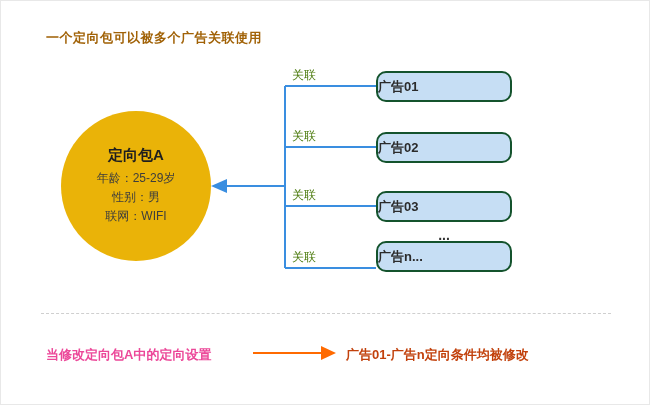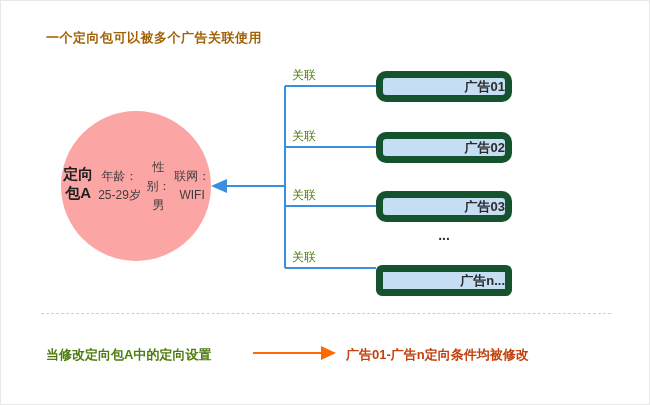--- a/index.html
+++ b/index.html
@@ -17,50 +17,50 @@
     font-size:13px;color:#a16207;font-weight:bold;
     letter-spacing:0.5px;
   }
   .overlay{
     position:absolute;left:0;top:0;width:650px;height:405px;
     pointer-events:none;
   }
   .circle{
     position:absolute;left:60px;top:110px;
     width:150px;height:150px;border-radius:50%;
-    background:#fca5a5;
-    display:flex;align-items:center;justify-content:center;
+    background:#eab308;
+    display:flex;flex-direction:column;align-items:center;justify-content:center;
     text-align:center;
   }
   .circle .name{font-size:15px;font-weight:bold;color:#1f1f1f;margin-bottom:4px;}
   .circle .attr{font-size:12px;color:#3d3d3d;line-height:19px;}
   .ad-box{
     position:absolute;left:375px;width:136px;height:31px;
-    background:#C6DEF4;border:7px solid #14532d;border-radius:10px;
+    background:#C6DEF4;border:2px solid #14532d;border-radius:10px;
     box-sizing:border-box;
-    display:flex;align-items:center;justify-content:flex-end;
+    display:flex;align-items:center;justify-content:flex-start;
   }
   .ad-box span{font-size:13px;font-weight:bold;color:#2b2b2b;}
-  .ad1{top:70px;} .ad2{top:131px;} .ad3{top:190px;} .ad4{top:264px;border-radius:6px;}
+  .ad1{top:70px;} .ad2{top:131px;} .ad3{top:190px;} .ad4{top:240px;}
   .ellipsis{
     position:absolute;left:375px;top:226px;width:136px;
     text-align:center;font-size:14px;color:#333;font-weight:bold;
   }
   .edge-label{
     position:absolute;left:291px;
     font-size:12px;color:#4d7c0f;
   }
   .e1{top:66px;} .e2{top:127px;} .e3{top:186px;} .e4{top:248px;}
   .divider{
     position:absolute;left:40px;top:312px;width:570px;height:0;
     border-top:1px dashed #cfcfcf;
   }
   .footer-left{
     position:absolute;left:45px;top:345px;
-    font-size:13px;font-weight:bold;color:#4d7c0f;
+    font-size:13px;font-weight:bold;color:#ec4899;
   }
   .footer-right{
     position:absolute;left:345px;top:345px;
     font-size:13px;font-weight:bold;color:#c2410c;
   }
 </style>
 </head>
 <body>
 
 <div class="canvas">

